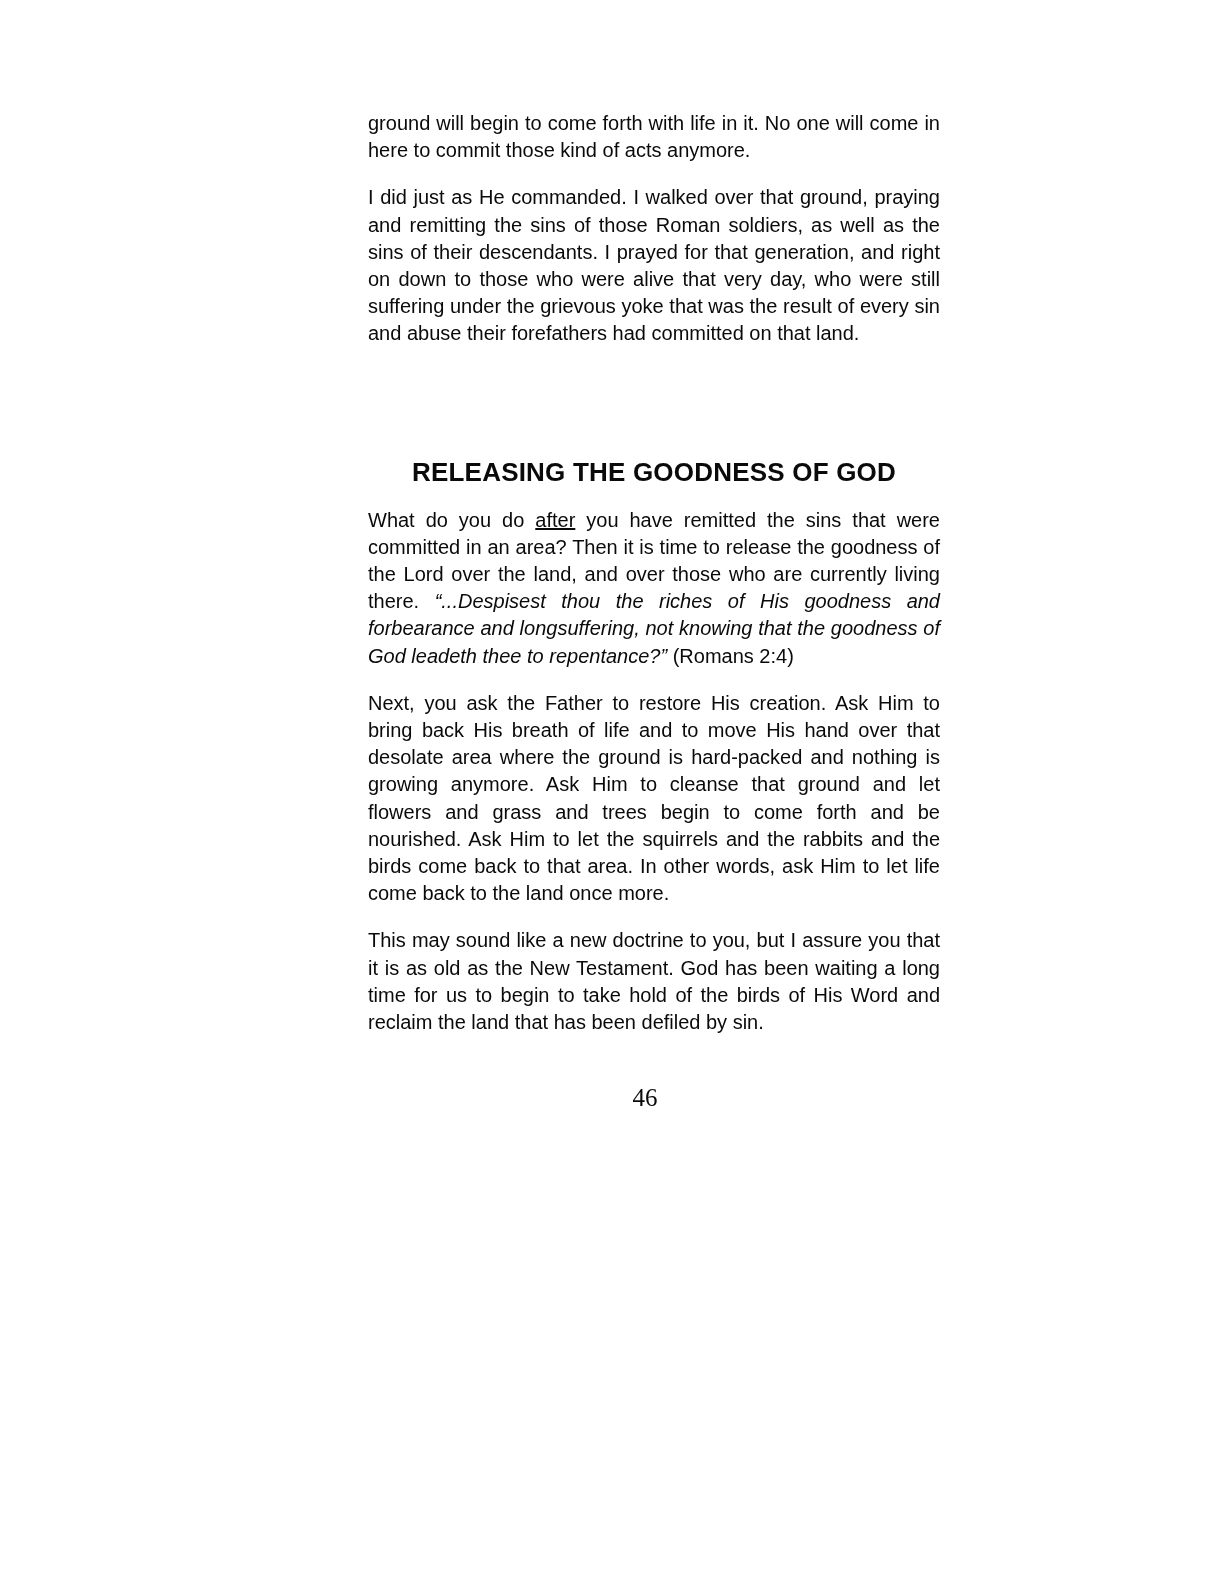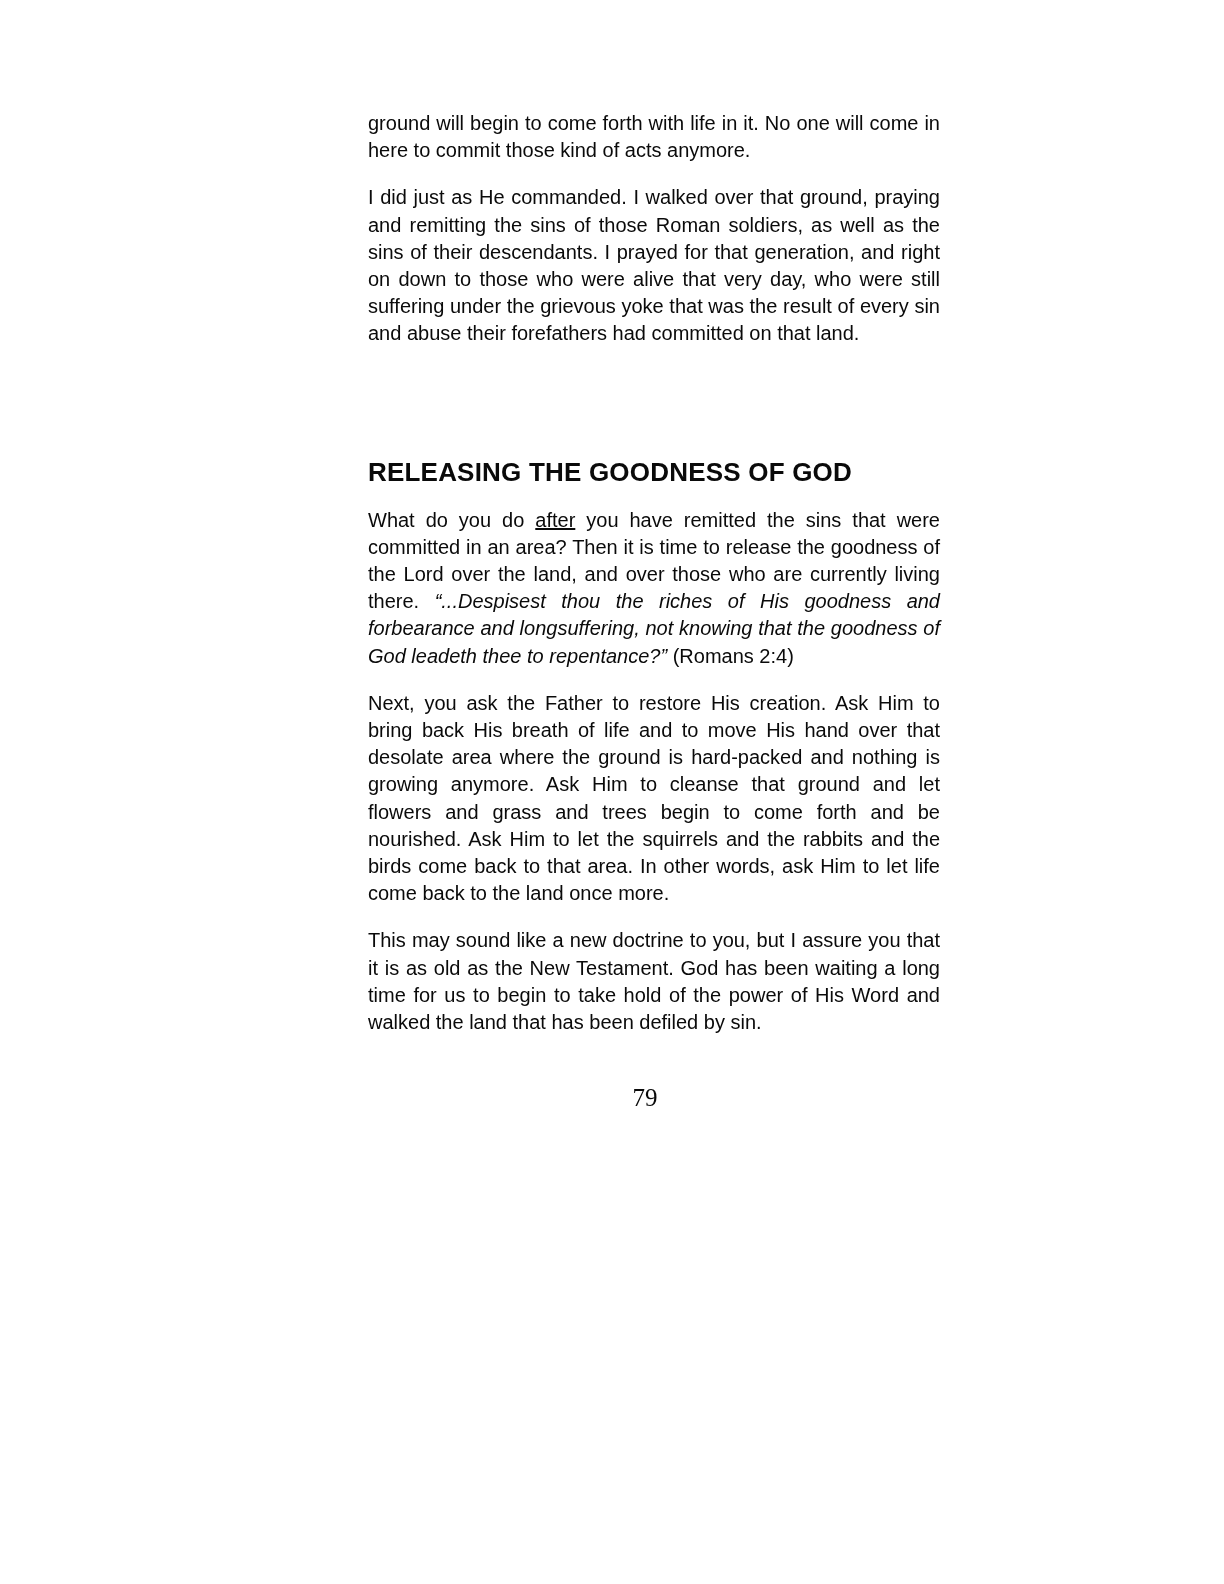--- a/index.html
+++ b/index.html
@@ -28,21 +28,21 @@
   }
   .text-block p {
     margin: 0 0 20px 0;
     padding: 0;
   }
   .section-heading {
     font-family: "Liberation Sans", sans-serif;
     font-weight: bold;
     font-size: 26px;
     line-height: 32px;
-    text-align: left;
+    text-align: center;
     letter-spacing: 0.2px;
     margin: 108px 0 19px 0;
     padding: 0;
   }
   .em-underline {
     text-decoration: underline;
   }
   .quote {
     font-style: italic;
   }
@@ -66,18 +66,18 @@
     <p>ground will begin to come forth with life in it. No one will come in here to commit those kind of acts anymore.</p>
 
     <p>I did just as He commanded. I walked over that ground, praying and remitting the sins of those Roman soldiers, as well as the sins of their descendants. I prayed for that generation, and right on down to those who were alive that very day, who were still suffering under the grievous yoke that was the result of every sin and abuse their forefathers had committed on that land.</p>
 
     <h2 class="section-heading">RELEASING THE GOODNESS OF GOD</h2>
 
     <p><span>What do you do </span><span class="em-underline">after</span><span> you have remitted the sins that were committed in an area? Then it is time to release the goodness of the Lord over the land, and over those who are currently living there. </span><span class="quote">“...Despisest thou the riches of His goodness and forbearance and longsuffering, not knowing that the goodness of God leadeth thee to repentance?”</span><span> (Romans 2:4)</span></p>
 
     <p>Next, you ask the Father to restore His creation. Ask Him to bring back His breath of life and to move His hand over that desolate area where the ground is hard-packed and nothing is growing anymore. Ask Him to cleanse that ground and let flowers and grass and trees begin to come forth and be nourished. Ask Him to let the squirrels and the rabbits and the birds come back to that area. In other words, ask Him to let life come back to the land once more.</p>
 
-    <p>This may sound like a new doctrine to you, but I assure you that it is as old as the New Testament. God has been waiting a long time for us to begin to take hold of the power of His Word and walked the land that has been defiled by sin.</p>
+    <p>This may sound like a new doctrine to you, but I assure you that it is as old as the New Testament. God has been waiting a long time for us to begin to take hold of the birds of His Word and reclaim the land that has been defiled by sin.</p>
 
-    <div class="pageno">79</div>
+    <div class="pageno">46</div>
 
   </div>
 </div>
 
 </body></html>

